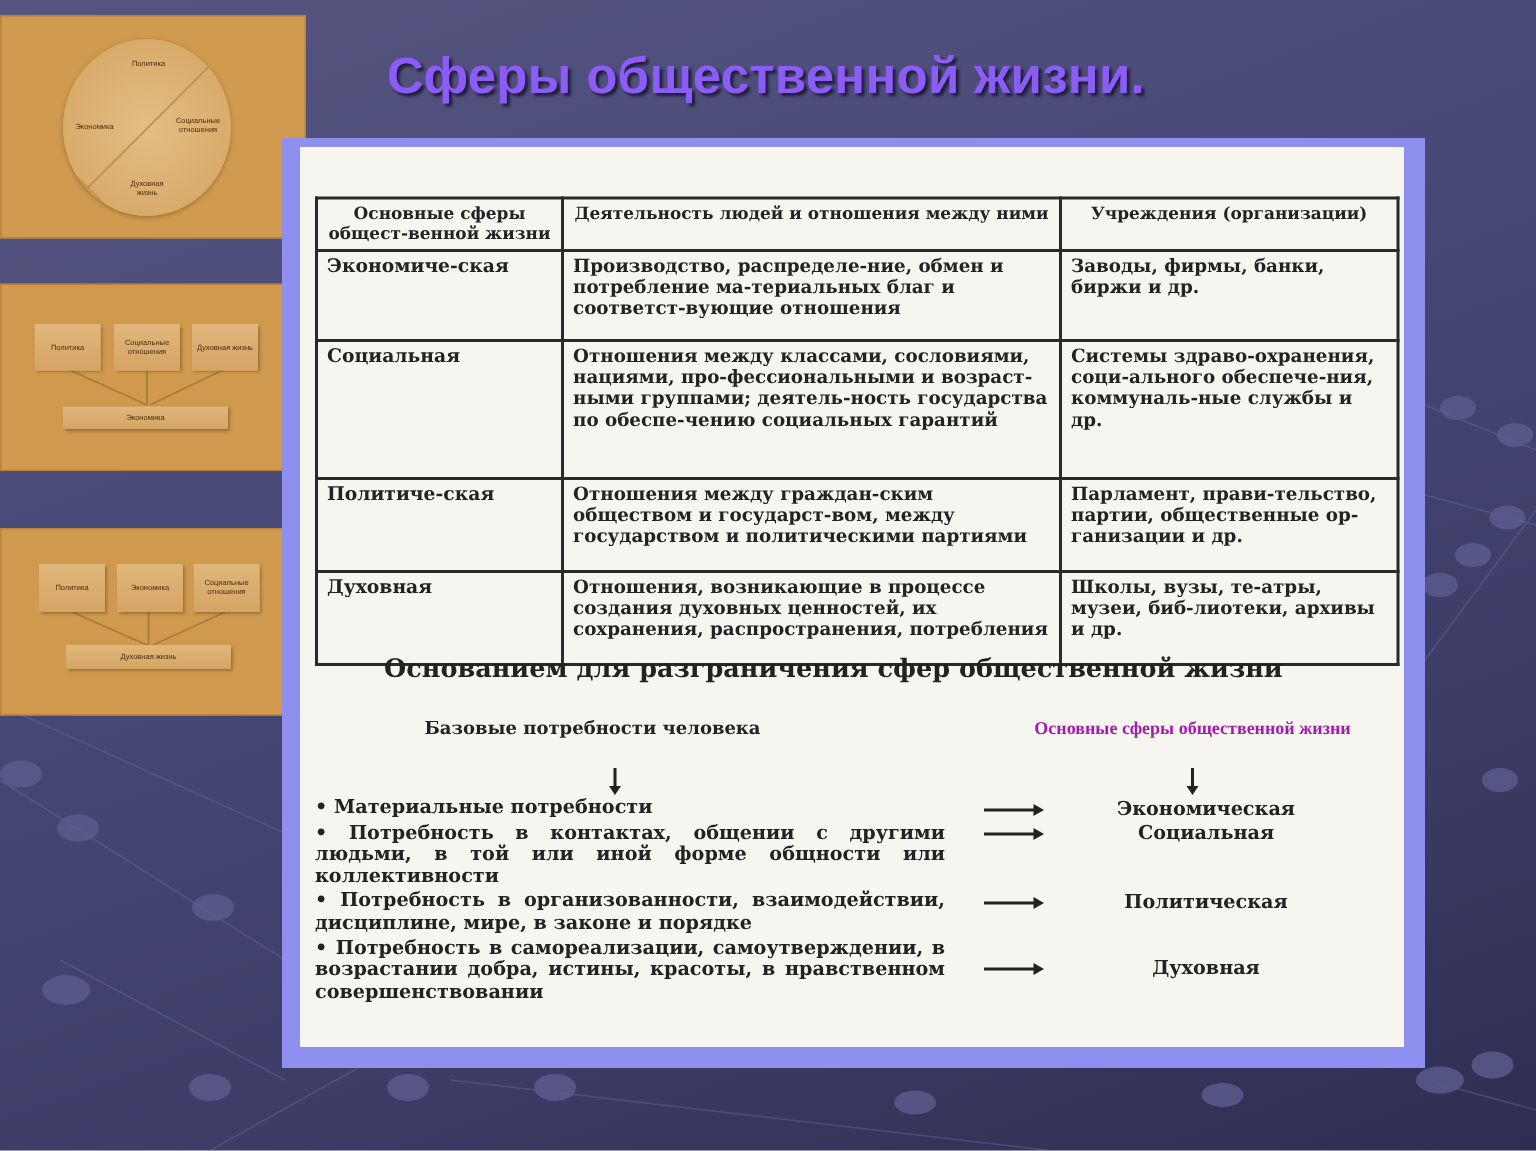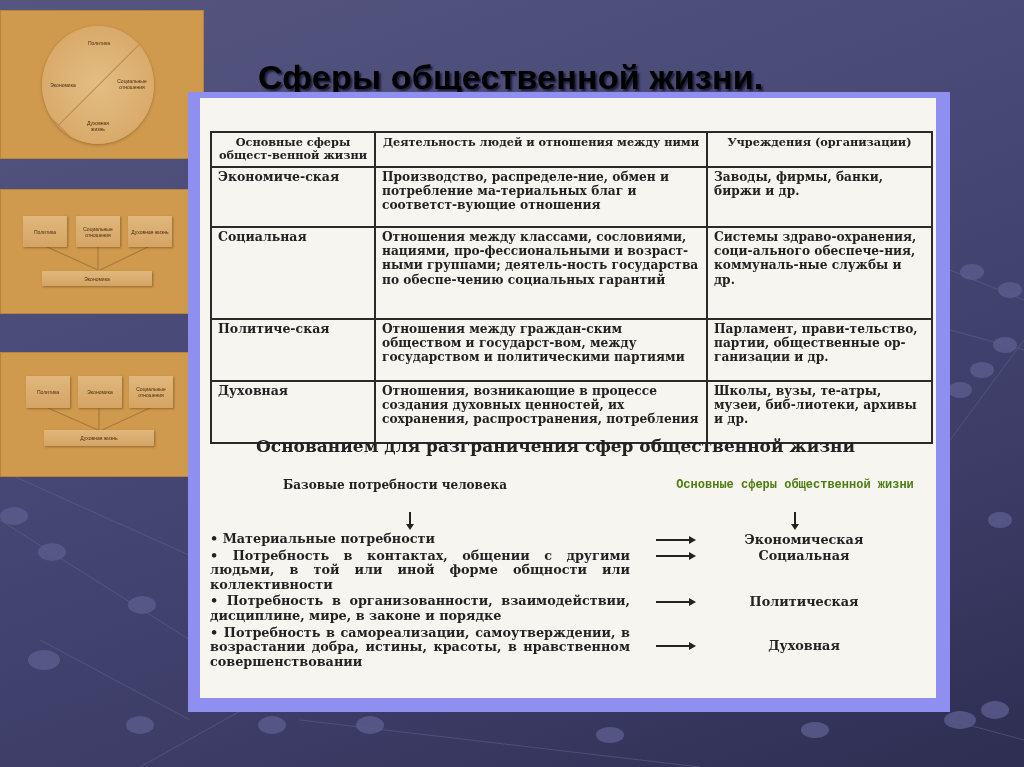--- a/index.html
+++ b/index.html
@@ -3,23 +3,23 @@
 <meta charset="utf-8">
 <style>
   html, body { margin:0; padding:0; }
   body {
     width:1024px; height:767px; overflow:hidden; position:relative;
     background: linear-gradient(160deg, #55557f 0%, #4a4a78 35%, #3d3d68 70%, #2e2e52 100%);
     font-family: "DejaVu Serif", serif;
   }
   .dots { position:absolute; inset:0; pointer-events:none; }
   .title {
-    position:absolute; left:258px; top:58px;
+    position:absolute; left:258px; top:32px;
     font-family:"Liberation Sans", sans-serif; font-weight:bold;
-    font-size:34px; color:#000000;
+    font-size:34px; color:#8b5cf6;
     text-shadow: 2px 2px 2px #1e1e3a;
     letter-spacing:0.2px;
   }
   .thumb {
     position:absolute; left:0; width:204px; background:#cf9a4e;
     box-shadow: 0 0 0 1px #b8843c inset;
   }
   .thumb1 { top:10px; height:149px; }
   .thumb2 { top:189px; height:125px; }
   .thumb3 { top:352px; height:125px; }
@@ -57,21 +57,21 @@
     border:2px solid #2a2a2a; padding:2px 6px 3px 6px; vertical-align:top; text-align:left;
   }
   table.t th { text-align:center; font-size:11.3px; line-height:13px; padding:3px 4px 4px; }
   table.t td.c0 { width:150px; font-size:12.5px; }
   table.t td.c1 { width:318px; }
   .text-block { position:absolute; left:0; width:736px; font-family:"DejaVu Serif",serif; font-weight:bold; color:#222; }
   .intro { top:341px; left:56px; width:670px; font-size:17px; line-height:15px; }
   .intro .lead { padding-left:0; }
   .intro i { font-style:italic; }
   .hdr-left { position:absolute; top:380px; left:80px; width:230px; text-align:center; font-size:12px; line-height:14px; font-family:"DejaVu Serif",serif; font-weight:bold; color:#222; }
-  .hdr-right { position:absolute; top:380px; left:470px; width:250px; text-align:center; font-size:12px; line-height:14px; font-family:Liberation Mono, monospace; font-weight:bold; color:#4d7c0f; }
+  .hdr-right { position:absolute; top:380px; left:470px; width:250px; text-align:center; font-size:12px; line-height:14px; font-family:Liberation Serif, serif; font-weight:bold; color:#a21caf; }
   .varrow { position:absolute; width:2px; background:#222; }
   .varrow::after { content:""; position:absolute; left:-3px; bottom:-4px; border-left:4px solid transparent; border-right:4px solid transparent; border-top:6px solid #222; }
   .needs { position:absolute; left:10px; top:434px; width:420px; font-family:"DejaVu Serif",serif; font-weight:bold; font-size:12.8px; line-height:14.6px; color:#222; text-align:justify; }
   .needs .item { margin-bottom:2px; }
   .spheres { position:absolute; left:446px; top:434px; width:280px; font-family:"DejaVu Serif",serif; font-weight:bold; font-size:12.8px; color:#222; }
   .sph { position:absolute; left:0; width:280px; height:16px; }
   .sph .harrow { position:absolute; left:10px; top:7px; width:36px; height:2px; background:#222; }
   .sph .harrow::after { content:""; position:absolute; right:-4px; top:-3px; border-top:4px solid transparent; border-bottom:4px solid transparent; border-left:7px solid #222; }
   .sph .lbl { position:absolute; left:78px; top:0; width:160px; text-align:center; }
 </style>

